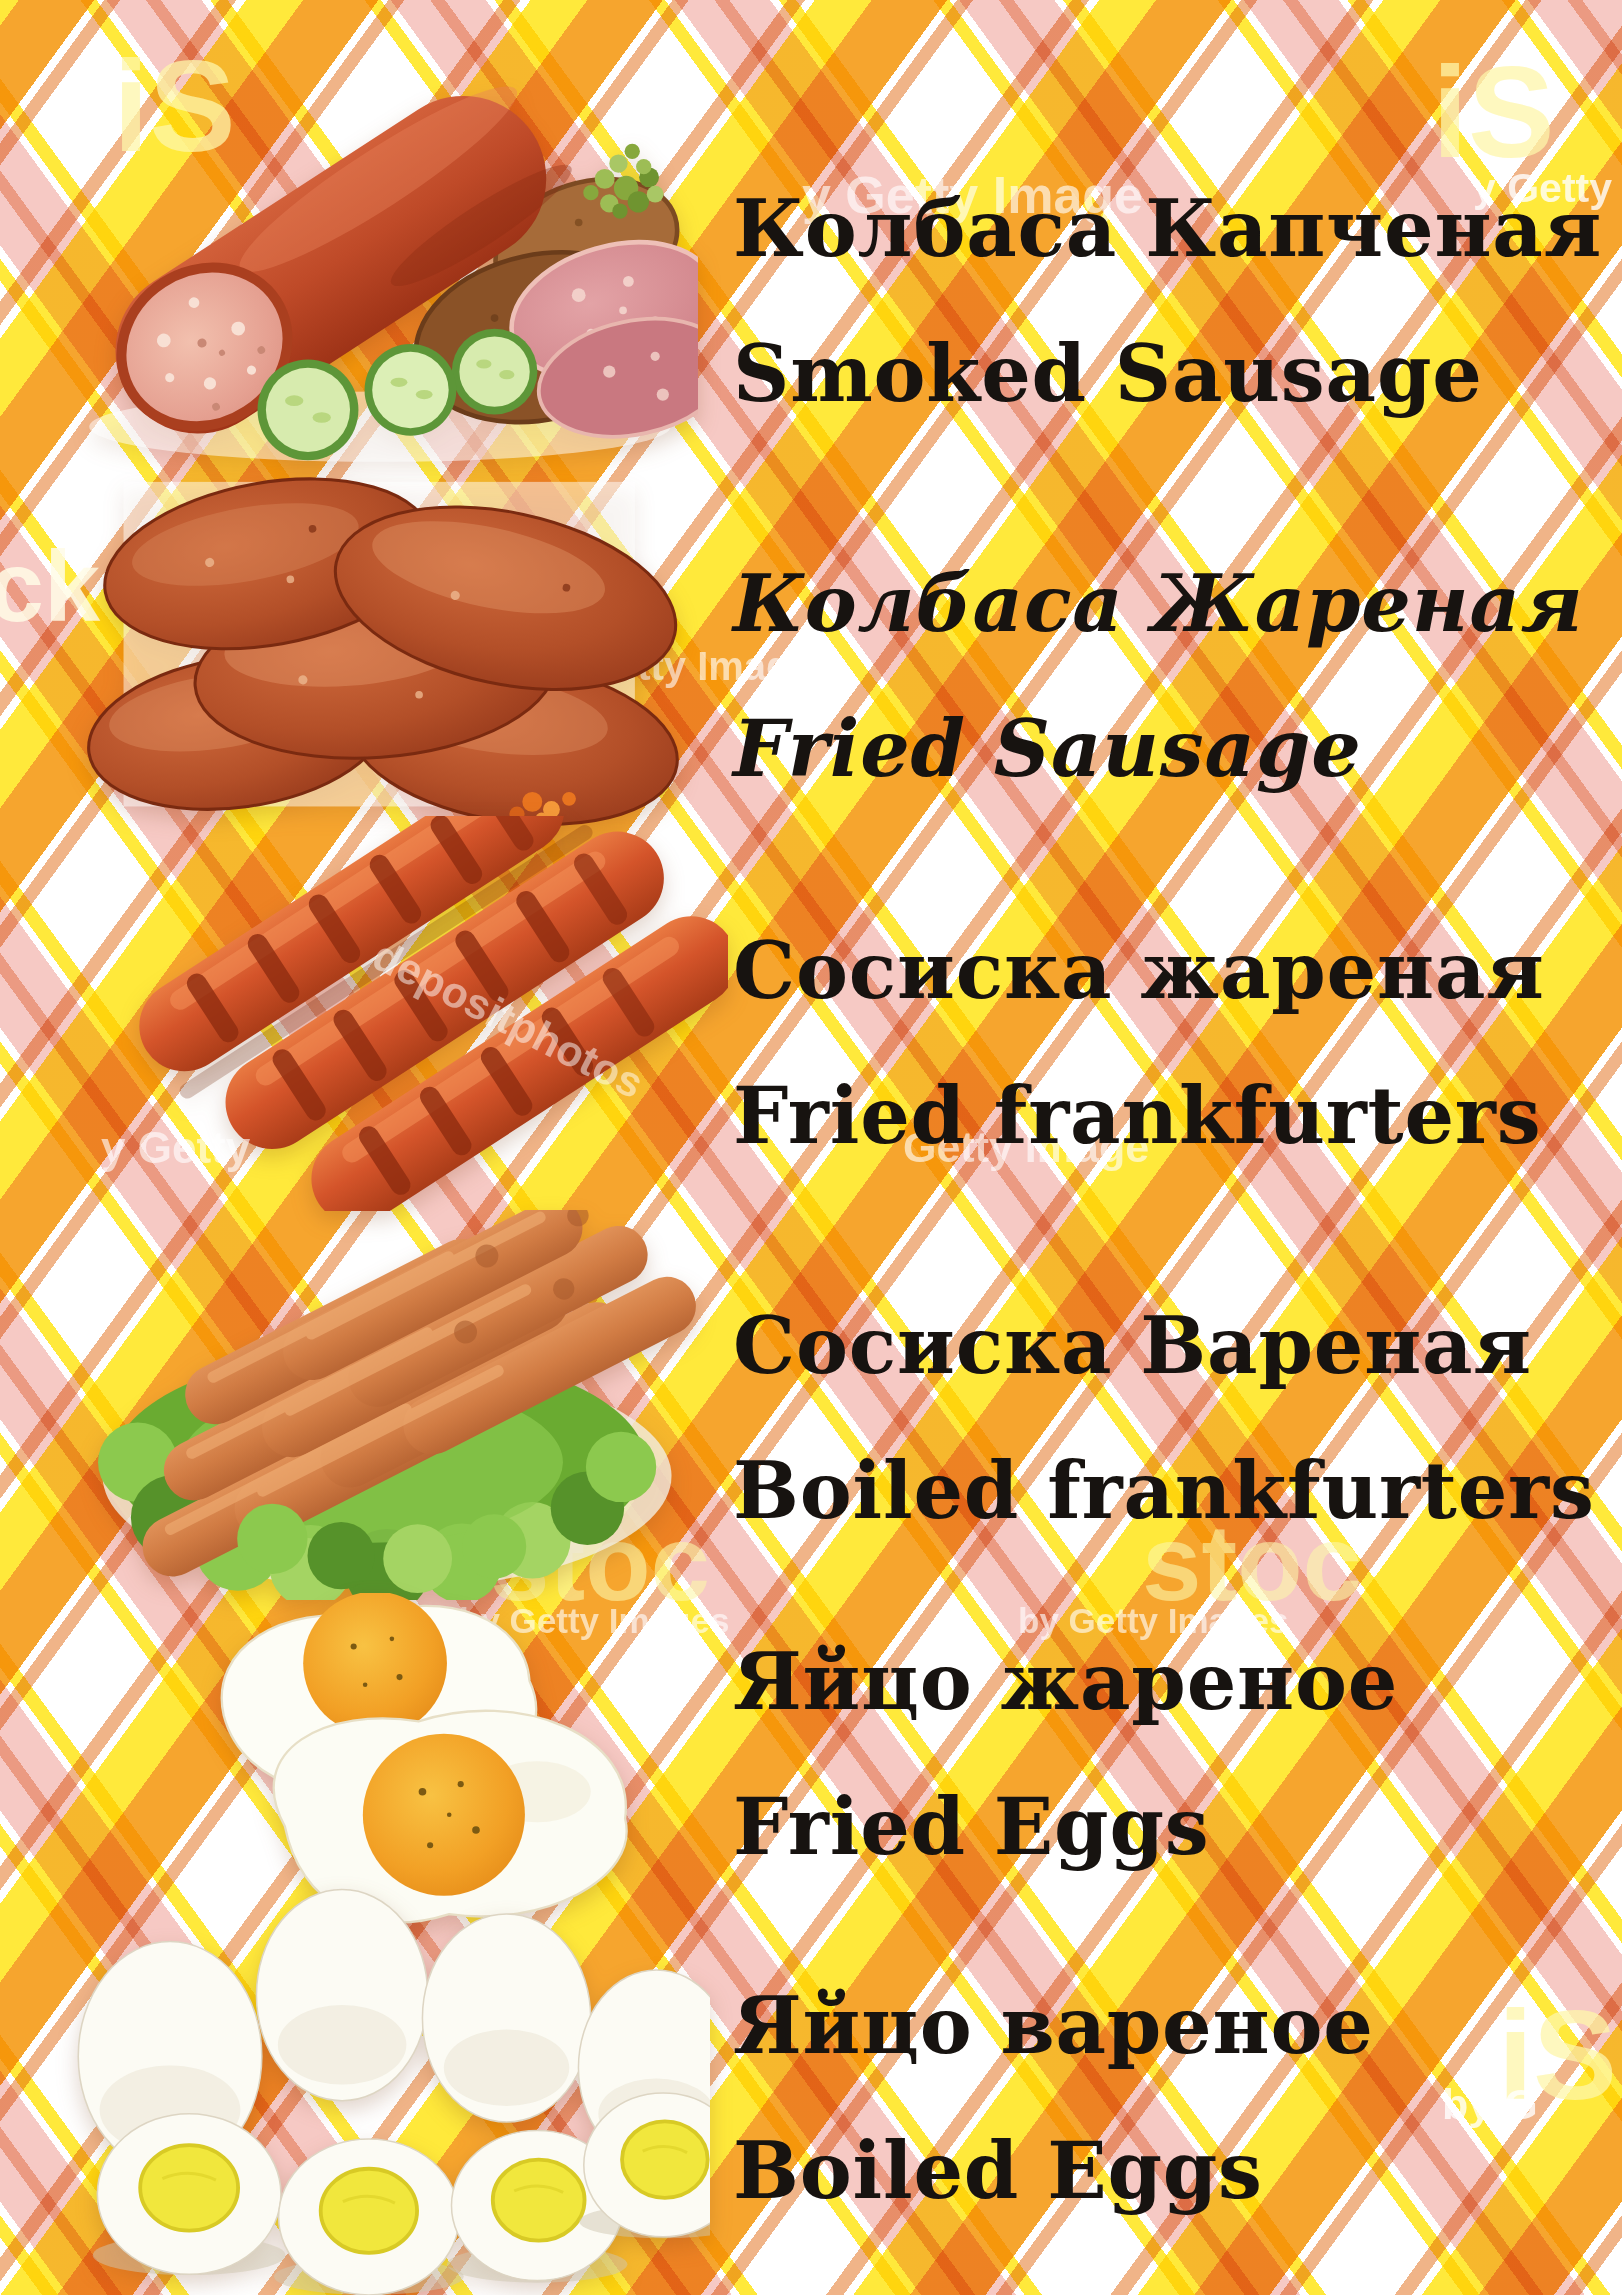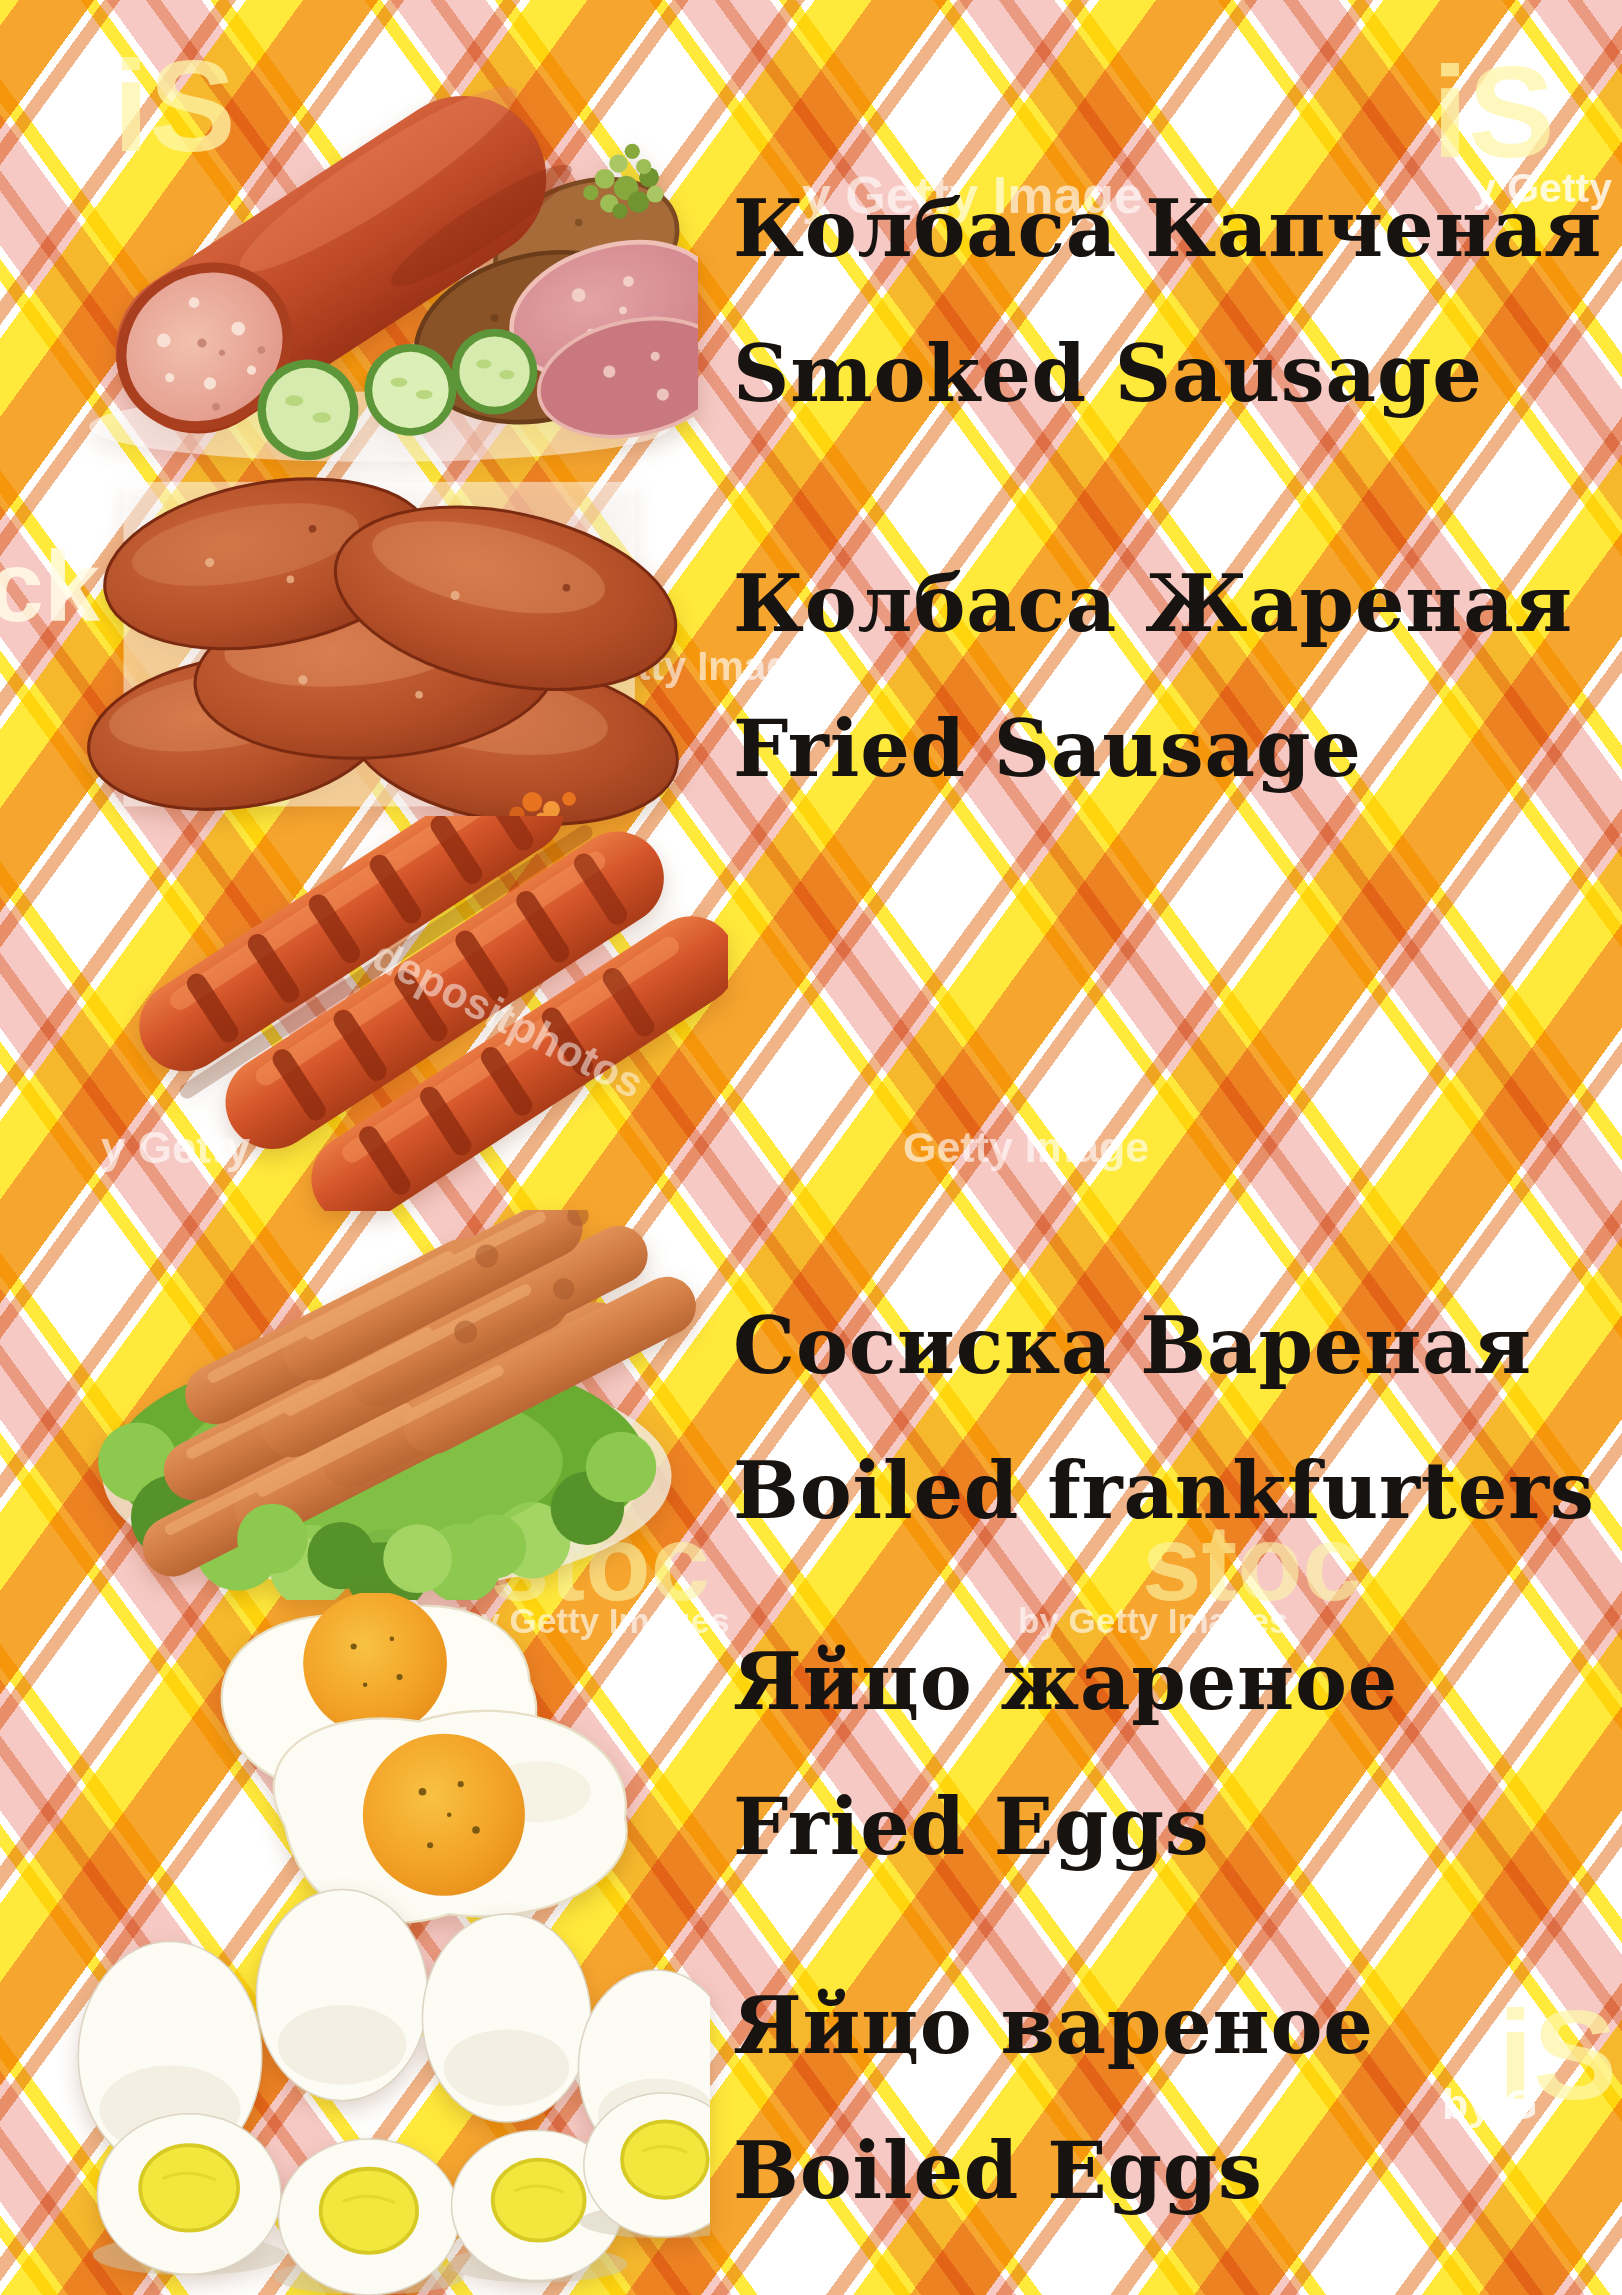--- a/index.html
+++ b/index.html
@@ -66,21 +66,21 @@
   
   .caption{position:absolute;left:733px;width:889px;height:260px;z-index:7;color:#171310;}
   .caption .ru,.caption .en{
     position:absolute;left:0;white-space:nowrap;
     font-family:"DejaVu Serif",serif;font-weight:700;font-size:78px;
     letter-spacing:0.8px;line-height:1.1;
   }
   .caption .ru{top:0;}
   .caption .en{top:145px;}
   .c1{top:186px;}
-  .c2{top:561px;}
+  .c2{top:561px;font-style:italic;}
   .c3{top:928px;}
   .c4{top:1303px;}
   .c5{top:1639px;}
   .c6{top:1983px;}
 </style>
 </head>
 <body>
 
 <div class="page">
 
@@ -284,20 +284,24 @@
           <rect x="226" y="352" width="520" height="26" rx="13" fill="#f49057" opacity="0.55"></rect>
           <rect x="256" y="346" width="26" height="102" rx="13" fill="#8f2c0f" opacity="0.8"></rect>
           <rect x="351" y="346" width="26" height="102" rx="13" fill="#8f2c0f" opacity="0.8"></rect>
           <rect x="446" y="346" width="26" height="102" rx="13" fill="#8f2c0f" opacity="0.8"></rect>
           <rect x="541" y="346" width="26" height="102" rx="13" fill="#8f2c0f" opacity="0.8"></rect>
           <rect x="636" y="346" width="26" height="102" rx="13" fill="#8f2c0f" opacity="0.7"></rect>
         </g>
       </g>
     </svg>
   </div>
+  <div class="caption c3">
+    <div class="ru">Сосиска жареная</div>
+    <div class="en">Fried frankfurters</div>
+  </div>
 
   <div class="photo p4">
     <svg viewBox="0 0 826 510" xmlns="http://www.w3.org/2000/svg">
       <defs>
         <linearGradient id="bf4" x1="0" y1="0" x2="0" y2="1">
           <stop offset="0" stop-color="#e09158"></stop>
             <stop offset="0.5" stop-color="#d17c44"></stop>
             <stop offset="1" stop-color="#b96634"></stop>
         </linearGradient>
       </defs>

